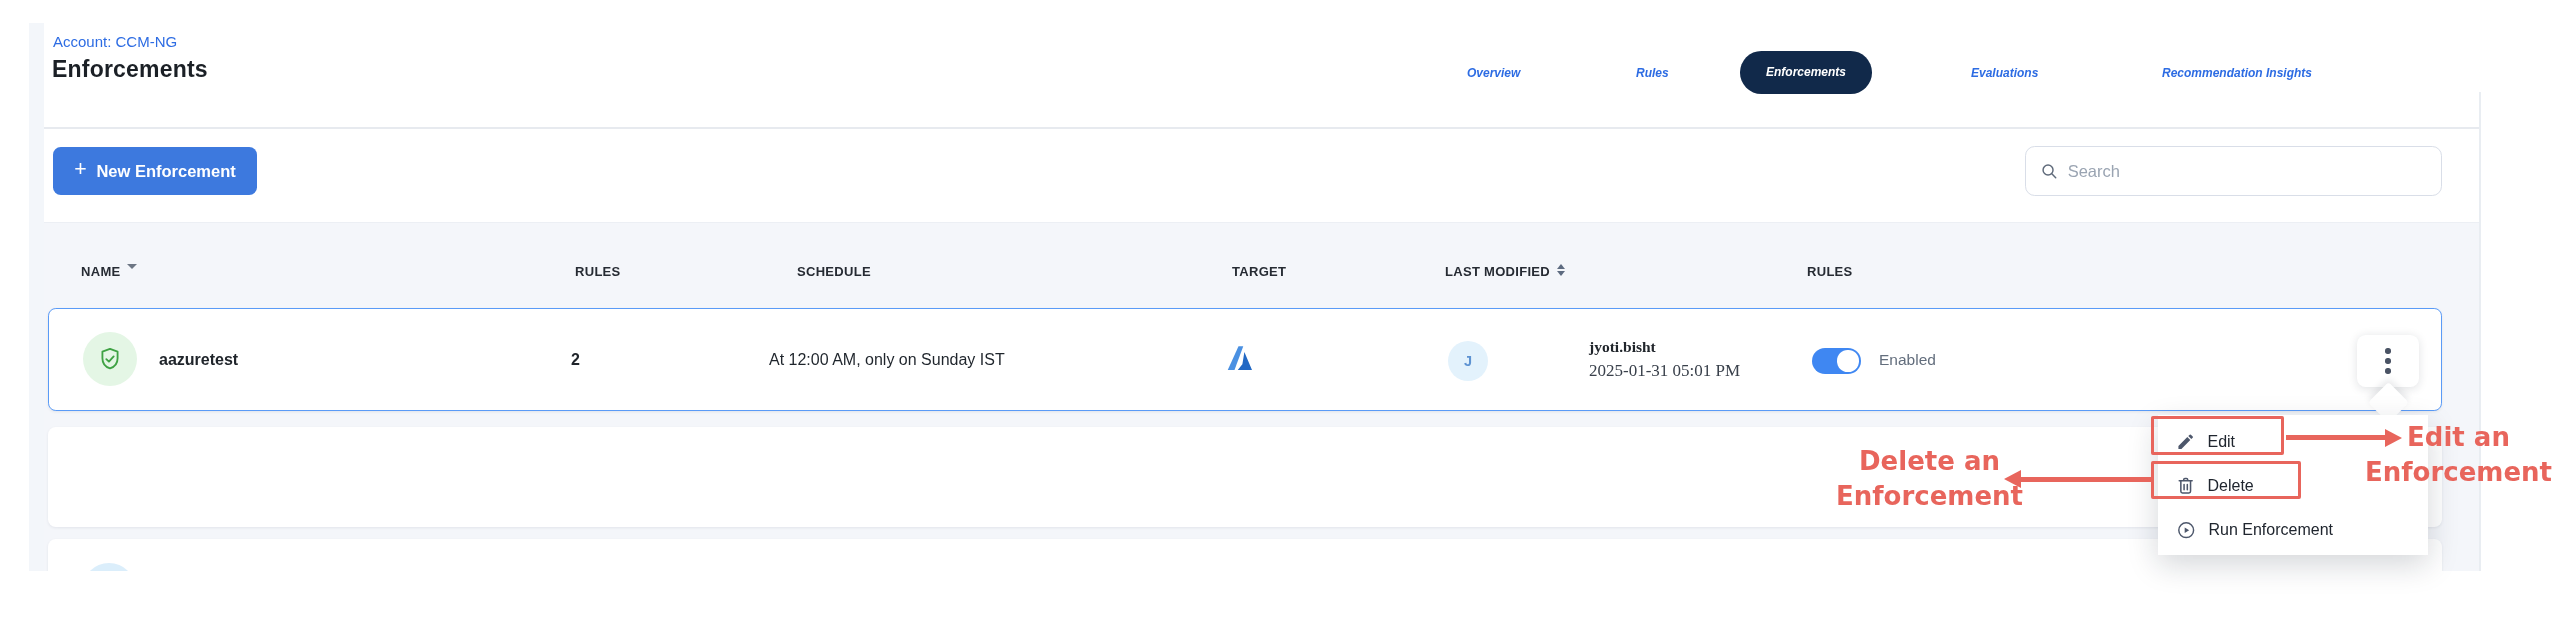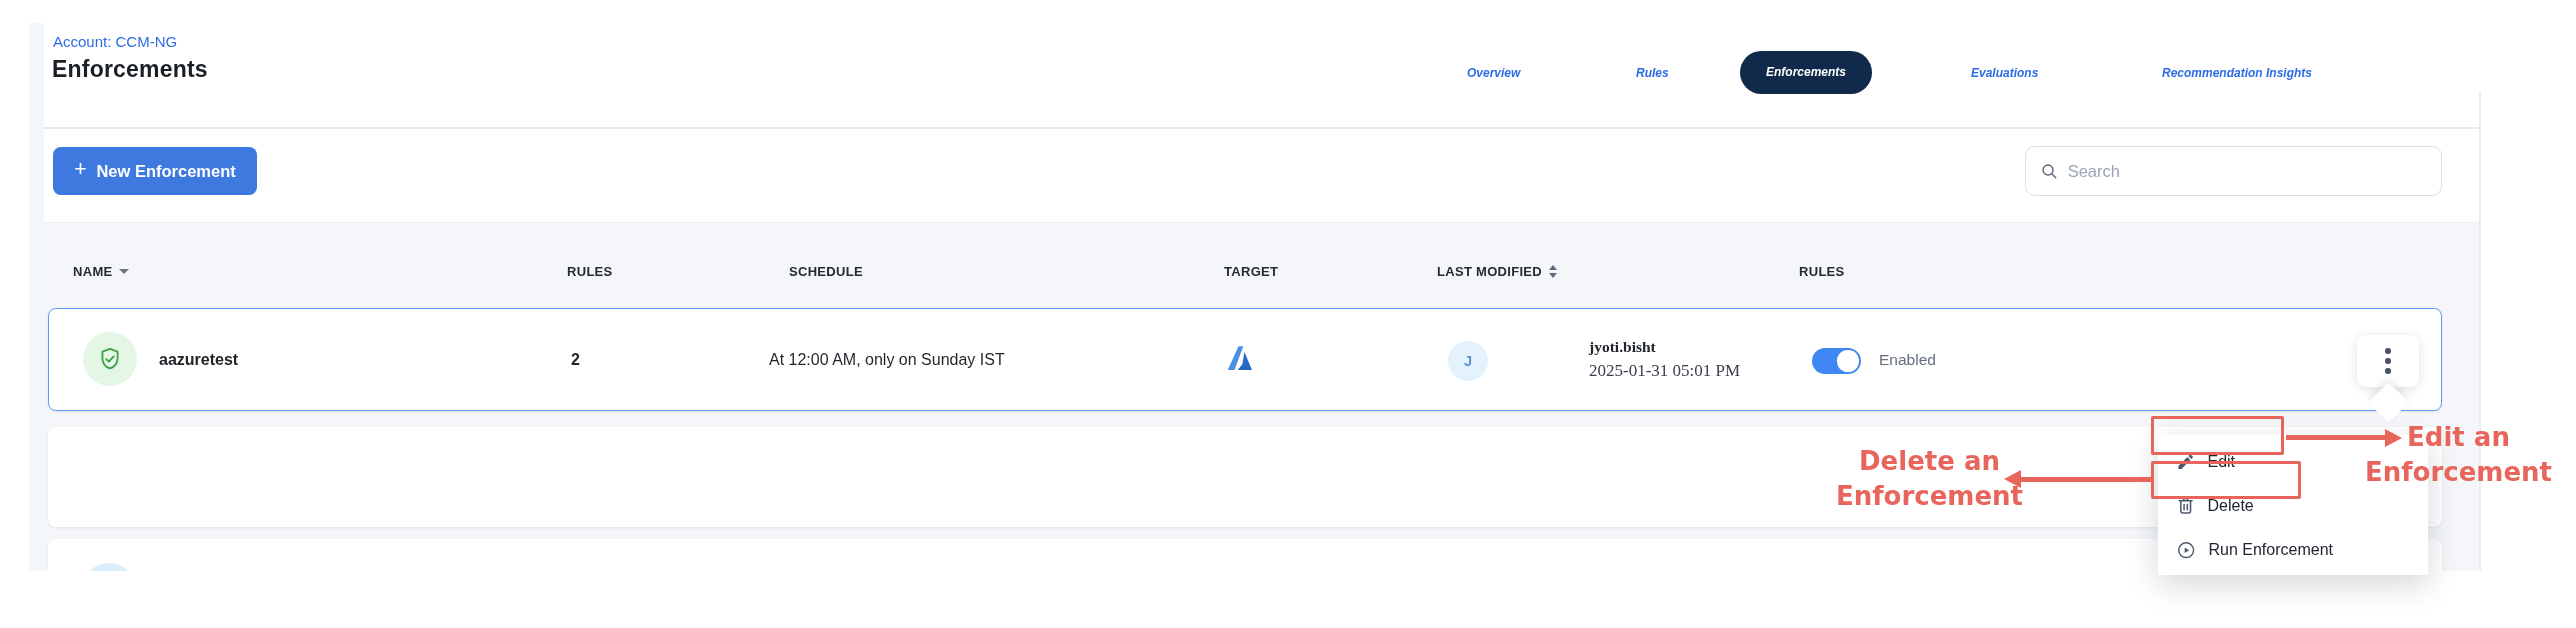--- a/index.html
+++ b/index.html
@@ -35,21 +35,21 @@
     display:flex; align-items:center; padding:0 13.6px; gap:9.7px; z-index:2;
   }
   .search-box input {
     border:none; outline:none; flex:1; font-family:"Liberation Sans",sans-serif;
     font-size:16.5px; color:#333a45; background:transparent;
   }
   .search-box input::placeholder { color:#9aa4b2; }
 
   
   .table-bg { position:absolute; left:44px; top:222px; width:2435px; height:406px; background:#f4f6fa; border-top:1px solid #eceff4; z-index:0; }
-  .th { position:absolute; top:264px; font-size:13px; font-weight:700; color:#262b33; letter-spacing:0.3px; z-index:2; display:flex; align-items:center; gap:6.8px; white-space:nowrap; }
+  .th { position:absolute; top:264px; font-size:13px; font-weight:700; color:#262b33; letter-spacing:0.3px; z-index:2; display:flex; gap:6.8px; white-space:nowrap;margin-left:8px; }
   .caret-down { width:0; height:0; border-left:5.3px solid transparent; border-right:5.3px solid transparent; border-top:5.8px solid #6d7684; display:inline-block; }
   .sort-both { display:inline-flex; flex-direction:column; gap:2.4px; }
   .sort-both .up { width:0;height:0;border-left:4.8px solid transparent;border-right:4.8px solid transparent;border-bottom:5.3px solid #5d6b80; }
   .sort-both .dn { width:0;height:0;border-left:4.8px solid transparent;border-right:4.8px solid transparent;border-top:5.3px solid #5d6b80; }
 
   .row-card { position:absolute; left:48px; width:2394px; background:#fff; border-radius:7.8px; box-shadow:0 1px 2.9px rgba(20,35,60,.08); z-index:2; }
   .row-1 { top:308px; height:103px; border:1.5px solid #5a9bf7;padding-left:45px; }
   .row-2 { top:427px; height:100px; }
   .row-3 { top:539px; height:89px; }
 
@@ -72,21 +72,21 @@
   .dots-btn i { width:5.3px; height:5.3px; border-radius:50%; background:#4a5364; }
 
   .row3-circle { left:34px; top:24px; width:54px; height:54px; background:#dbeefb; }
 
   .bottom-fade { position:absolute; left:0; top:571px; width:2576px; height:57px; background:#ffffff; z-index:5; }
 
   
   .menu-notch { position:absolute; left:2374px; top:388px; width:29px; height:29px; background:#fff; transform:rotate(45deg);
     box-shadow:-2.9px -2.9px 7.8px rgba(20,30,50,.10); border-radius:3.9px; z-index:9; }
   .menu { position:absolute; left:2158px; top:415px; width:270px; height:140px; background:#fff; border-radius:0;
-    box-shadow:0 9.7px 29px rgba(15,25,45,.18); z-index:10; padding-top:4.8px;margin-top:20px; }
+    box-shadow:0 9.7px 29px rgba(15,25,45,.18); z-index:10; padding-top:4.8px; }
   .menu-item { height:44px; display:flex; align-items:center; gap:12.6px; padding-left:17.5px; font-size:16px; color:#20262f; cursor:pointer; }
   .menu-item svg { flex:0 0 auto; }
 
   
   .ann { z-index:20; position:absolute; }
   .ann-box { border:3.9px solid #e8655c; border-radius:1.9px; background:transparent; }
   .edit-box { left:2151px; top:416px; width:133px; height:39px; }
   .delete-box { left:2151px; top:461px; width:150px; height:38px; }
   .arrow-bar { position:absolute; height:4.8px; background:#e8655c; }
   .edit-arrow-bar { left:2286px; top:435px; width:99px; }

